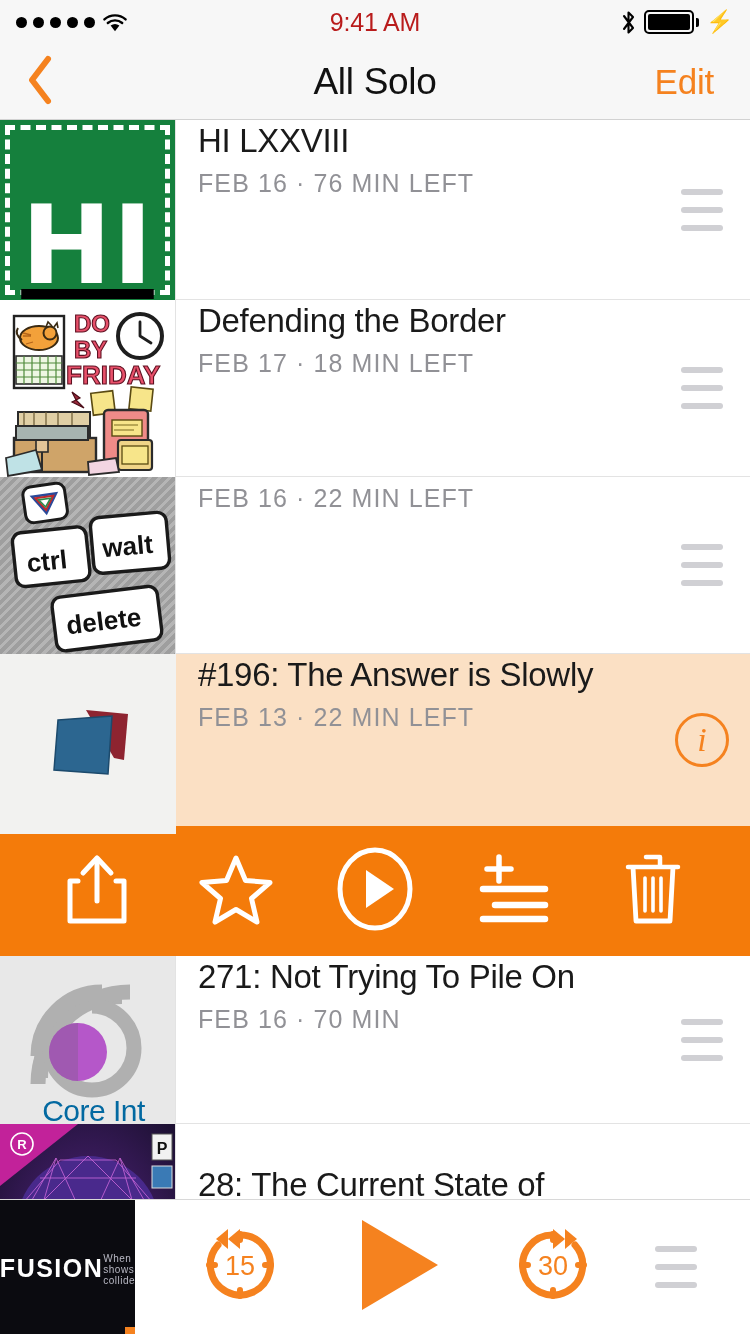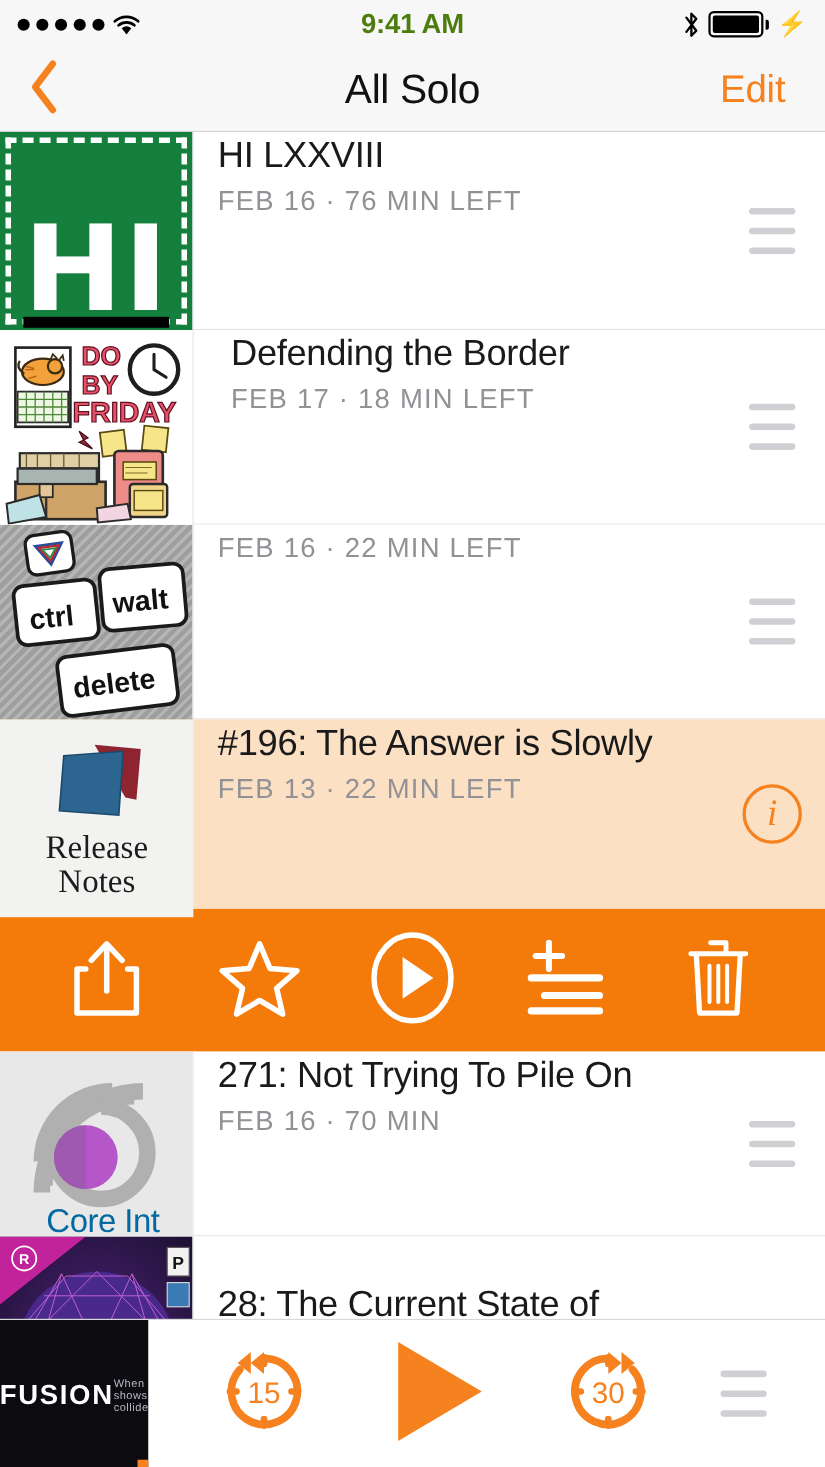--- a/index.html
+++ b/index.html
@@ -17,21 +17,21 @@
     height:44px; background:#f7f7f7; display:flex; align-items:center;
     padding:0 16px; position:relative;
   }
   .sb-left { display:flex; align-items:center; gap:7px; }
   .dots { display:flex; gap:6px; }
   .dot { width:11px; height:11px; border-radius:50%; background:#000; }
   .wifi { position:relative; width:26px; height:19px; }
   .wifi svg { display:block; }
   .sb-time {
     position:absolute; left:0; right:0; text-align:center;
-    font-size:25px; font-weight:700; color:#4d7c0f; letter-spacing:-0.2px;
+    font-size:25px; font-weight:400; color:#b91c1c; letter-spacing:-0.2px;
   }
   .sb-right { margin-left:auto; display:flex; align-items:center; gap:7px; }
   .bt svg { display:block; }
   .battery { display:flex; align-items:center; gap:2px; }
   .batt-body {
     width:50px; height:24px; border:2.5px solid #000; border-radius:5px;
     padding:2px; position:relative;
   }
   .batt-fill { height:100%; background:#000; border-radius:2px; }
   .batt-cap { width:3px; height:9px; background:#000; border-radius:0 2px 2px 0; }
@@ -218,21 +218,21 @@
         <div class="r-title">HI LXXVIII</div>
         <div class="r-sub">FEB 16 · 76 MIN LEFT</div>
       </div>
       <div class="handle">
           <i></i>
           <i></i>
           <i></i>
         </div>
     </div>
 
-    <div class="row" style="height:177px;gap:12px;">
+    <div class="row" style="height:177px;">
       <div class="art">
         <div class="art-dbf">
           <svg width="176" height="177" viewBox="0 0 176 177">
 
             <rect x="14" y="16" width="50" height="72" fill="#fff" stroke="#222" stroke-width="2.4"></rect>
             <ellipse cx="39" cy="38" rx="19" ry="12" fill="#f3a13a" stroke="#3a2a12" stroke-width="2"></ellipse>
             <circle cx="50" cy="33" r="6.5" fill="#f3a13a" stroke="#3a2a12" stroke-width="2"></circle>
             <path d="M46 27 l2 -5 l4 4 M54 27 l3 -4 l1 5" stroke="#3a2a12" stroke-width="1.6" fill="none"></path>
             <path d="M22 40 q-8 -6 -4 -12" stroke="#3a2a12" stroke-width="2" fill="none"></path>
             <path d="M23 33 l8 2 M23 36 l8 0 M26 44 l7 -2" stroke="#b4651a" stroke-width="1.3"></path>
@@ -324,24 +324,20 @@
         </div>
     </div>
 
     <div class="row selected" style="height:172px;">
       <div class="art" style="border-right:none;">
         <div class="art-rn">
           <svg width="120" height="78" viewBox="0 0 120 78" style="margin-bottom:2px;">
             <path d="M58 6 L100 10 L96 56 L86 54 Z" fill="#8e2430"></path>
             <path d="M30 16 L84 12 L80 70 L26 66 Z" fill="#2c6690" stroke="#1c4a6c" stroke-width="1.5"></path>
           </svg>
-          <div class="rn-text">
-            <div>Release</div>
-            <div>Notes</div>
-          </div>
         </div>
       </div>
       <div class="row-body">
         <div class="r-title">#196: The Answer is Slowly</div>
         <div class="r-sub">FEB 13 · 22 MIN LEFT</div>
       </div>
       <div class="info-btn">
         <div class="info-circle">i</div>
       </div>
     </div>

